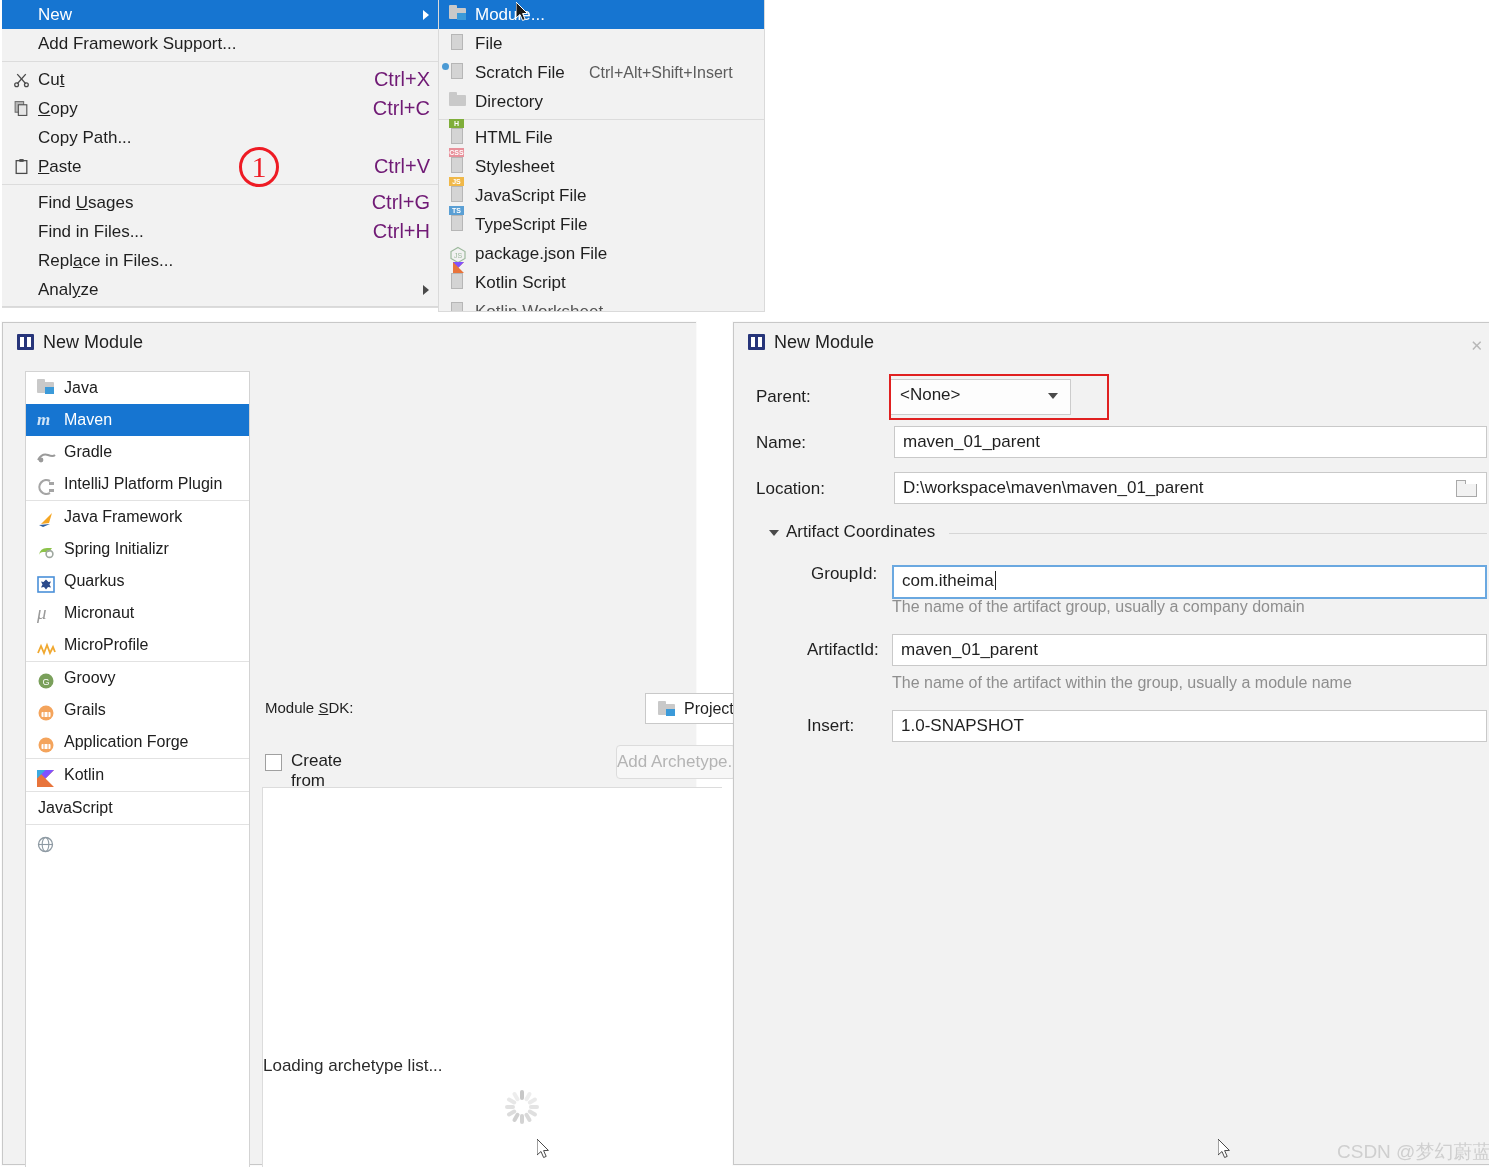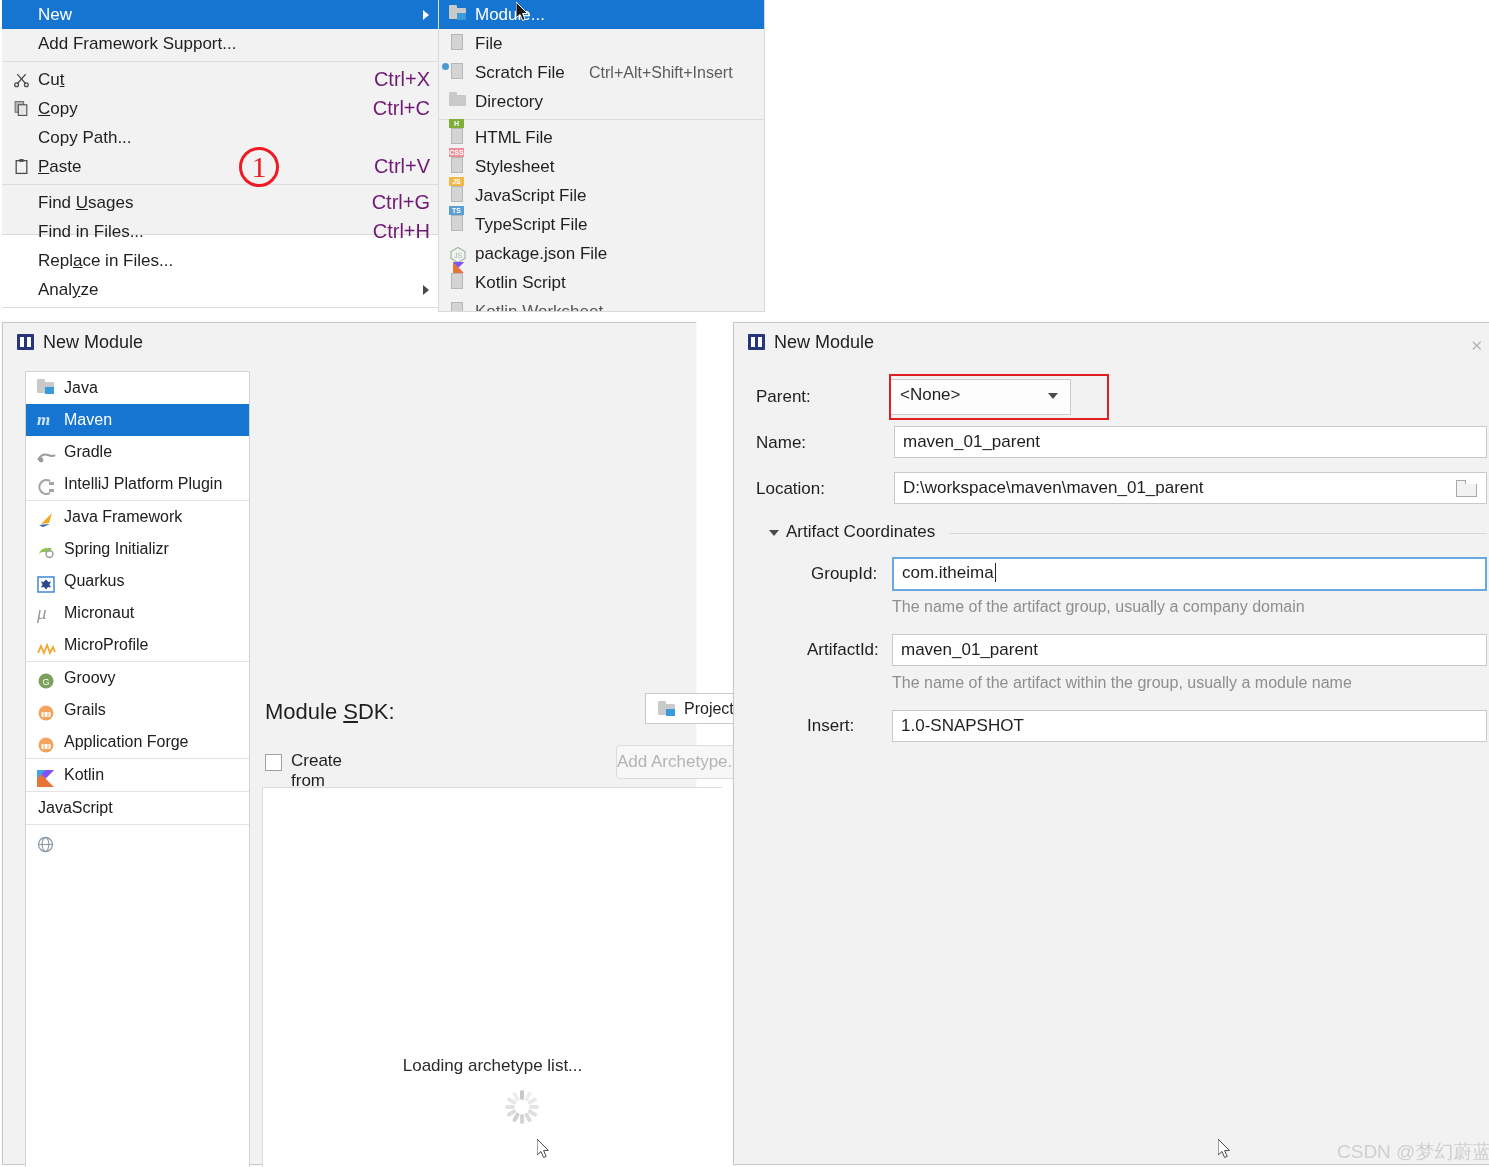--- a/index.html
+++ b/index.html
@@ -7,21 +7,21 @@
     margin: 0; padding: 0;
     width: 1489px; height: 1167px;
     background: #ffffff;
     font-family: "Liberation Sans", sans-serif;
     overflow: hidden;
   }
   #root { position: relative; width: 1489px; height: 1167px; background:#fff; }
 
   
   .ctx-menu {
-    position: absolute; left: 2px; top: 0; width: 438px; height: 235px;
+    position: absolute; left: 2px; top: 0; width: 438px; height: 307px;
     background: #f2f2f2; border: 1px solid #d9d9d9;
     border-top: none; border-left: none;
     font-size: 17px; color: #1f1f1f;
   }
   .ctx-item {
     position: relative; height: 29px; line-height: 29px;
     padding-left: 36px; padding-right: 10px; white-space: nowrap;
   }
   .ctx-item.sel { background: #1675d1; color: #fff; }
   .ctx-item .shortcut {
@@ -118,21 +118,21 @@
   }
   .lp-item {
     position:relative; height:32px; line-height:32px; padding-left:38px;
     white-space:nowrap;
   }
   .lp-item.sel { background:#1675d1; color:#fff; }
   .lp-sep { height:1px; background:#e2e2e2; }
   .lp-ico { position:absolute; left:11px; top:7px; width:19px; height:18px; }
 
   .sdk-row { position:absolute; left:262px; top:376px; }
-  .lbl { font-size:22px; color:#1f1f1f; }
+  .lbl { font-size:15px; color:#1f1f1f; }
   .sdk-field {
     position:absolute; left:380px; top:-6px; width:330px; height:31px;
     background:#fff; border:1px solid #c9c9c9;
     font-size:16px; line-height:29px; padding-left:38px; color:#1f1f1f;
     white-space:nowrap; overflow:hidden;
   }
   .sdk-field .ver { color:#8a8a8a; }
   .sdk-field .folder { position:absolute; left:12px; top:7px; }
 
   .arch-row { position:absolute; left:262px; top:430px; }
@@ -145,21 +145,21 @@
     position:absolute; left:351px; top:-8px; width:120px; height:34px;
     background:#f7f7f7; border:1px solid #dcdcdc; border-radius:4px;
     font-size:17px; color:#b4b4b4; line-height:32px; text-align:center;
     overflow:hidden; white-space:nowrap;
   }
   .arch-pane {
     position:absolute; left:259px; top:464px; width:460px; height:610px;
     background:#fff; border-top:1px solid #dcdcdc; border-left:1px solid #dcdcdc;
   }
   .loading-txt {
-    position:absolute; left:0; right:0; top:268px; text-align:center;
+    position:absolute; left:0; right:0; top:268px; text-align:left;
     font-size:17px; color:#2b2b2b;
   }
   .spinner {
     position:absolute; left:240px; top:300px; width:38px; height:38px;
   }
   .spinner i {
     position:absolute; left:17px; top:2px; width:4px; height:10px;
     background:#c4c4c4; border-radius:2px;
     transform-origin: 2px 17px;
   }
@@ -627,21 +627,21 @@
         <span class="b"></span>
     </div>
 
     <div class="section-head" style="left:52px; top:199px;">
       <span class="tri"></span>
       <span>Artifact Coordinates</span>
     </div>
     <div class="section-line" style="left:215px; top:210px; width:538px;"></div>
 
     <div class="rf-label" style="left:77px; top:241px;">GroupId:</div>
-    <div class="rf-input focus" style="left:158px; top:234px; width:595px; height:34px;">
+    <div class="rf-input focus" style="left:158px; top:242px; width:595px; height:34px;">
       <span>com.itheima</span><span style="border-left:1.5px solid #222; margin-left:1px;">&nbsp;</span>
     </div>
     <div class="hint" style="left:158px; top:275px;">The name of the artifact group, usually a company domain</div>
 
     <div class="rf-label" style="left:73px; top:317px;">ArtifactId:</div>
     <div class="rf-input" style="left:158px; top:311px; width:595px; height:32px;">maven_01_parent</div>
     <div class="hint" style="left:158px; top:351px;">The name of the artifact within the group, usually a module name</div>
 
     <div class="rf-label" style="left:73px; top:393px;">Insert:</div>
     <div class="rf-input" style="left:158px; top:387px; width:595px; height:32px;">1.0-SNAPSHOT</div>

